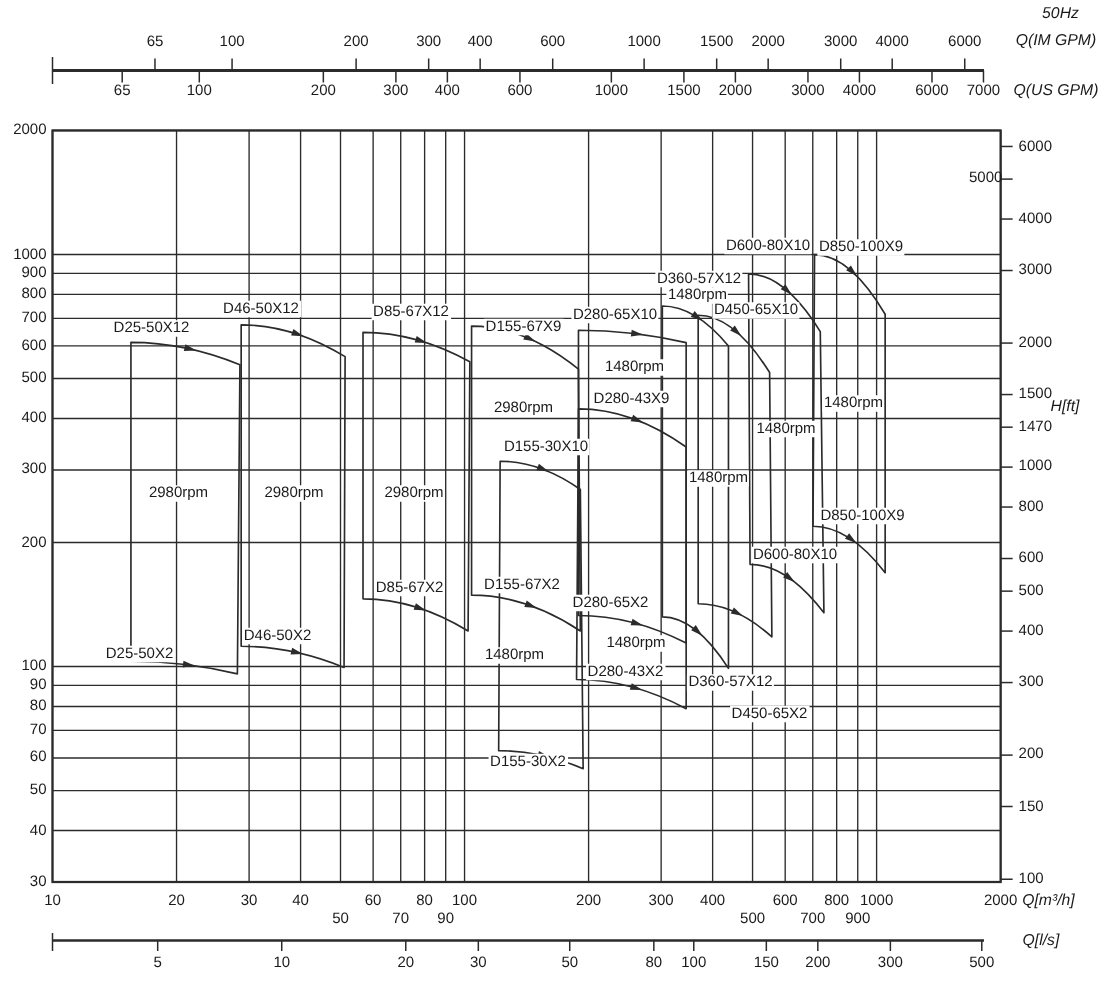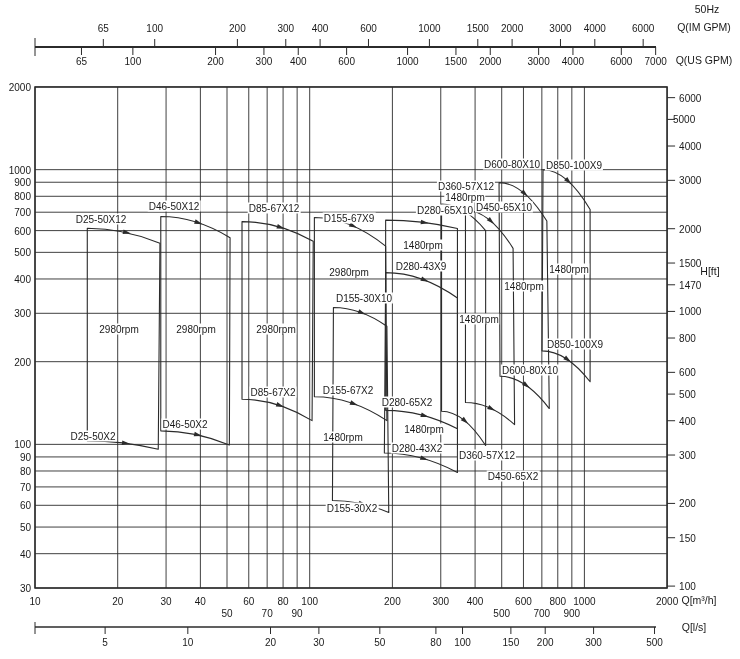--- a/index.html
+++ b/index.html
@@ -4,21 +4,21 @@
 <style>
   html,body{margin:0;padding:0;background:#fff;}
   #wrap{position:relative;width:740px;height:659px;background:#fff;
         font-family:"Liberation Sans",sans-serif;color:#111;overflow:hidden;}
   #canvas{position:absolute;left:0;top:0;}
   .lb{position:absolute;font-size:10px;line-height:1.1;white-space:nowrap;
       transform:translate(-50%,-50%);color:#1a1a1a;}
   .halo{background:#fff;padding:0 1px;}
   .ra{transform:translate(-100%,-50%);}
   .la{transform:translate(0,-50%);}
-  .unit{font-size:10.5px;}
+  .unit{font-size:10.5px;font-style:italic;}
 </style>
 </head>
 <body>
 
 <div id="wrap">
   <svg id="canvas" width="740" height="659">
       <line x1="35" y1="86.97226886259563" x2="35" y2="588" stroke="#2b2b2b" stroke-width="0.9"></line>
       <line x1="117.69293980889563" y1="86.97226886259563" x2="117.69293980889563" y2="588" stroke="#2b2b2b" stroke-width="0.9"></line>
       <line x1="166.06520867149126" y1="86.97226886259563" x2="166.06520867149126" y2="588" stroke="#2b2b2b" stroke-width="0.9"></line>
       <line x1="200.38587961779126" y1="86.97226886259563" x2="200.38587961779126" y2="588" stroke="#2b2b2b" stroke-width="0.9"></line>
@@ -162,21 +162,21 @@
       <span class="lb halo" style="left: 185px; top: 424px;">D46-50X2</span>
       <span class="lb halo" style="left: 274px; top: 208px;">D85-67X12</span>
       <span class="lb halo" style="left: 276px; top: 329px;">2980rpm</span>
       <span class="lb halo" style="left: 273px; top: 392px;">D85-67X2</span>
       <span class="lb halo" style="left: 349px; top: 218px;">D155-67X9</span>
       <span class="lb halo" style="left: 349px; top: 272px;">2980rpm</span>
       <span class="lb halo" style="left: 348px; top: 390px;">D155-67X2</span>
       <span class="lb halo" style="left: 364px; top: 298px;">D155-30X10</span>
       <span class="lb halo" style="left: 343px; top: 437px;">1480rpm</span>
       <span class="lb halo" style="left: 352px; top: 492px; margin-top: 16px;">D155-30X2</span>
-      <span class="lb halo" style="left: 410px; top: 210px; margin-left: 35px;">D280-65X10</span>
+      <span class="lb halo" style="left: 410px; top: 210px;">D280-65X10</span>
       <span class="lb halo" style="left: 423px; top: 245px;">1480rpm</span>
       <span class="lb halo" style="left: 407px; top: 402px;">D280-65X2</span>
       <span class="lb halo" style="left: 421px; top: 266px; text-align: center;">D280-43X9</span>
       <span class="lb halo" style="left: 424px; top: 429px;">1480rpm</span>
       <span class="lb halo" style="left: 417px; top: 448px;">D280-43X2</span>
       <span class="lb halo" style="left: 466px; top: 186px;">D360-57X12</span>
       <span class="lb halo" style="left: 465px; top: 197px;">1480rpm</span>
       <span class="lb halo" style="left: 487px; top: 455px;">D360-57X12</span>
       <span class="lb halo" style="left: 504px; top: 207px;">D450-65X10</span>
       <span class="lb halo" style="left: 479px; top: 319px;">1480rpm</span>
@@ -237,21 +237,21 @@
       <span class="lb" style="left: 270.509px; top: 642px;">20</span>
       <span class="lb" style="left: 318.882px; top: 642px;">30</span>
       <span class="lb" style="left: 379.823px; top: 642px;">50</span>
       <span class="lb" style="left: 435.895px; top: 642px;">80</span>
       <span class="lb" style="left: 462.516px; top: 642px;">100</span>
       <span class="lb" style="left: 510.889px; top: 642px;">150</span>
       <span class="lb" style="left: 545.209px; top: 642px;">200</span>
       <span class="lb" style="left: 593.582px; top: 642px;">300</span>
       <span class="lb" style="left: 654.523px; top: 642px;">500</span>
       <span class="lb la" style="left: 679.093px; top: 97.6481px;">6000</span>
-      <span class="lb la" style="left: 673px; top: 119.399px;">5000</span>
+      <span class="lb la" style="left: 646px; top: 119.399px;">5000</span>
       <span class="lb la" style="left: 679.093px; top: 146.02px;">4000</span>
       <span class="lb la" style="left: 679.093px; top: 180.341px;">3000</span>
       <span class="lb la" style="left: 679.093px; top: 228.713px;">2000</span>
       <span class="lb la" style="left: 679.093px; top: 263.034px;">1500</span>
       <span class="lb la" style="left: 679.093px; top: 284.785px;">1470</span>
       <span class="lb la" style="left: 679.093px; top: 311.406px;">1000</span>
       <span class="lb la" style="left: 679.093px; top: 338.027px;">800</span>
       <span class="lb la" style="left: 679.093px; top: 372.348px;">600</span>
       <span class="lb la" style="left: 679.093px; top: 394.099px;">500</span>
       <span class="lb la" style="left: 679.093px; top: 420.72px;">400</span>

